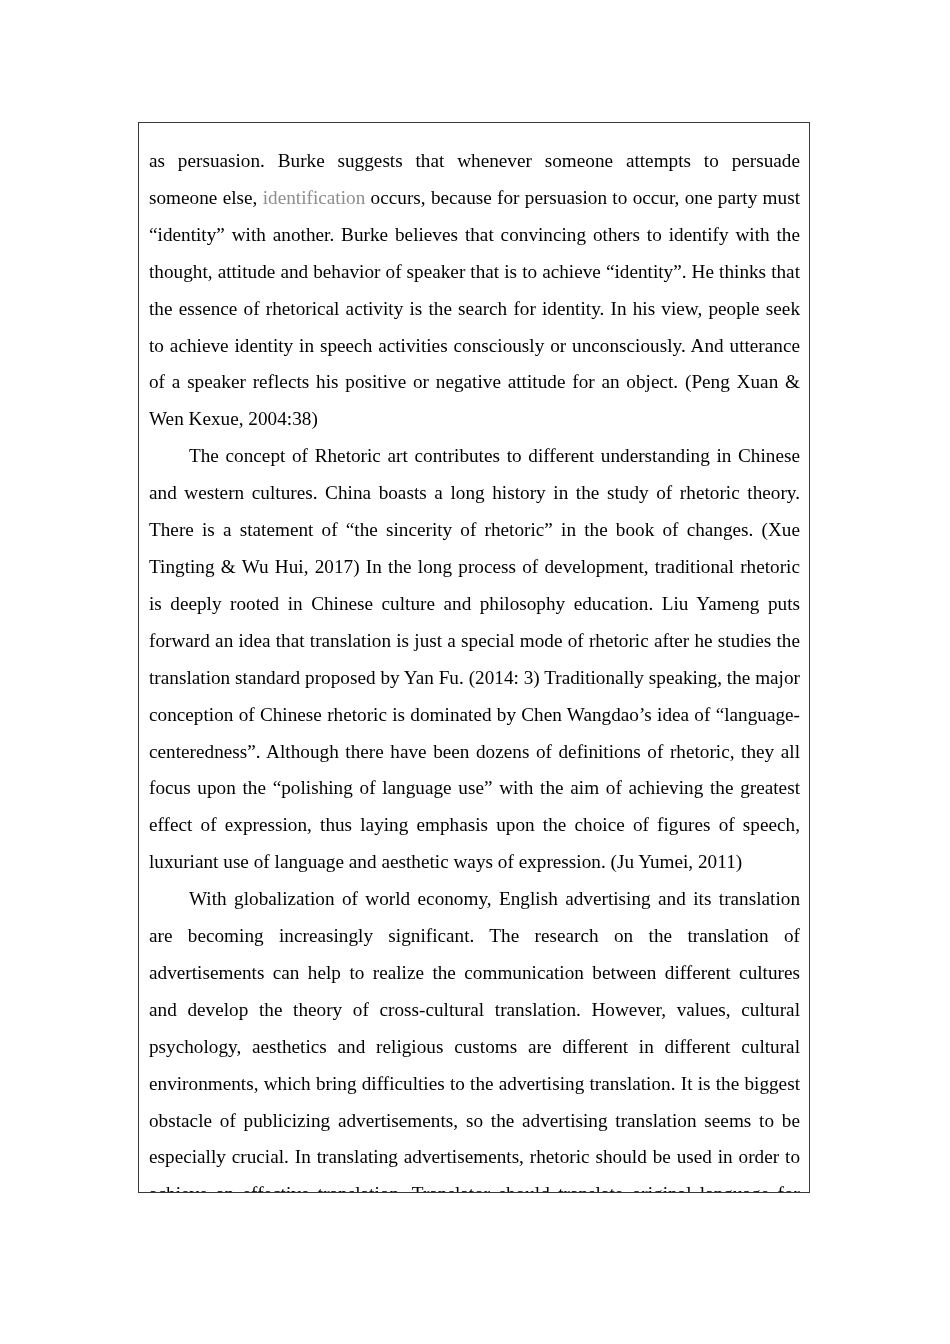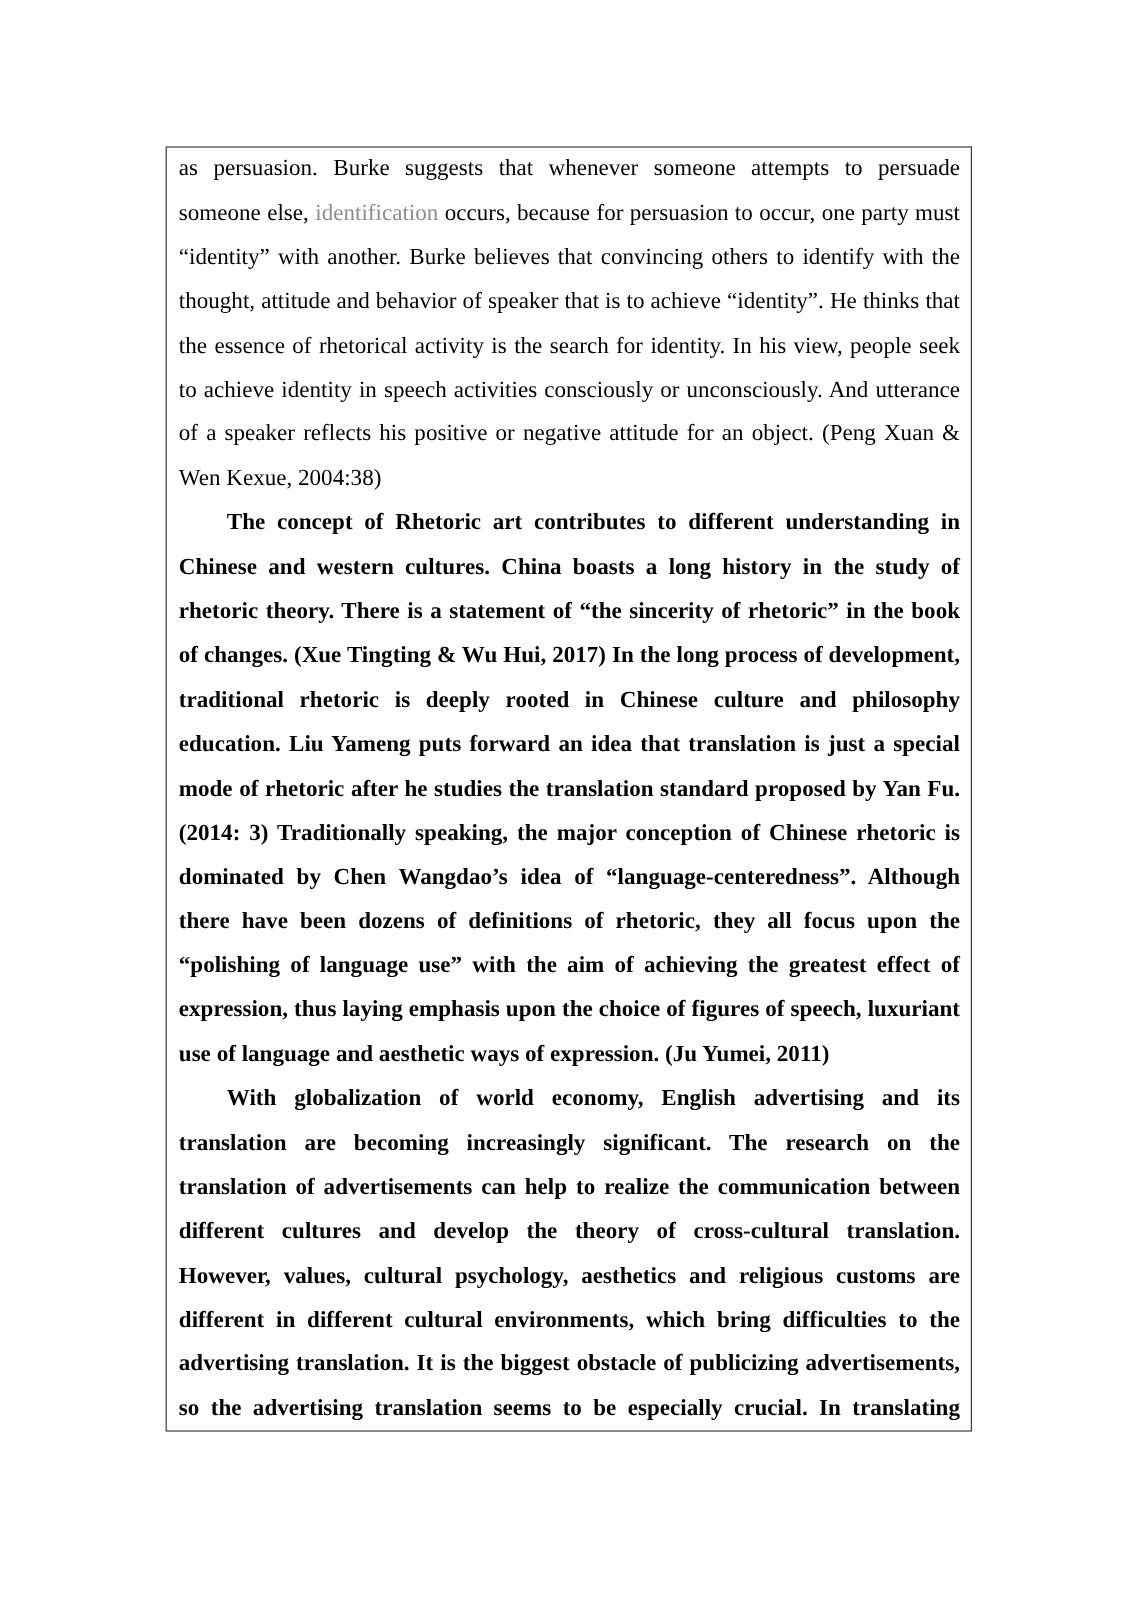--- a/index.html
+++ b/index.html
@@ -34,38 +34,38 @@
     border: 1px solid #3a3a3a;
     box-sizing: border-box;
     overflow: hidden;
     background: #ffffff;
   }
 
   .frame-inner {
     padding: 0 9px 0 10px;
     box-sizing: border-box;
     width: 100%;
+    margin-top: 20px;
   }
 
   p.body-par {
     margin: 0;
     padding: 0;
     font-size: 19.2px;
     line-height: 36.9px;
     color: #000000;
     text-align: justify;
     text-justify: inter-word;
     -webkit-hyphens: none;
     hyphens: none;
     letter-spacing: 0.02px;
   }
 
   p.indent {
     text-indent: 40px;
-    font-weight: bold;
   }
 
   
   p.continuation {
     text-indent: 0;
   }
 
   .grey-term {
     color: #8d8d8d;
   }

